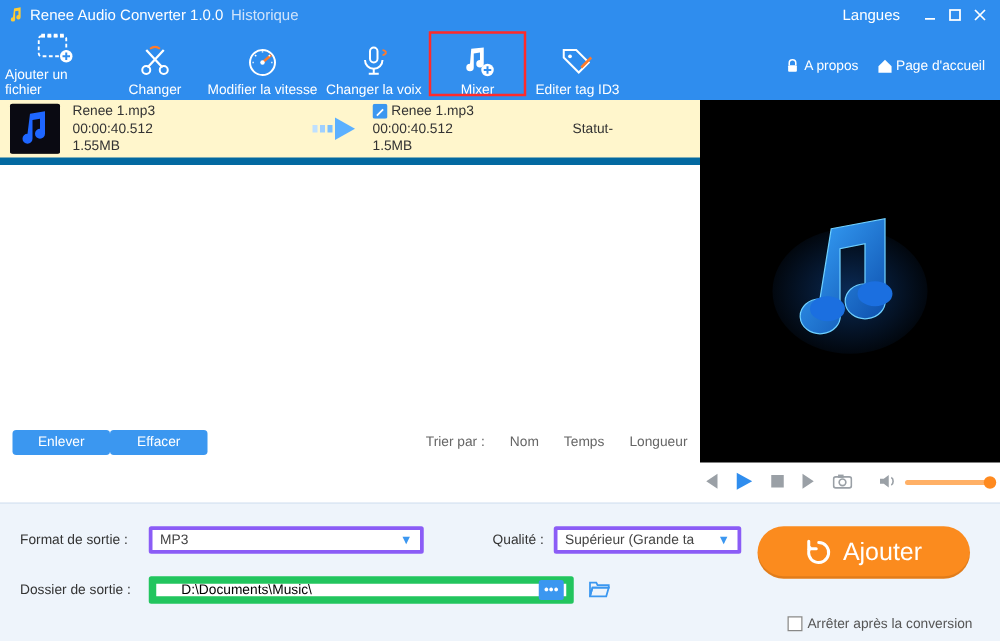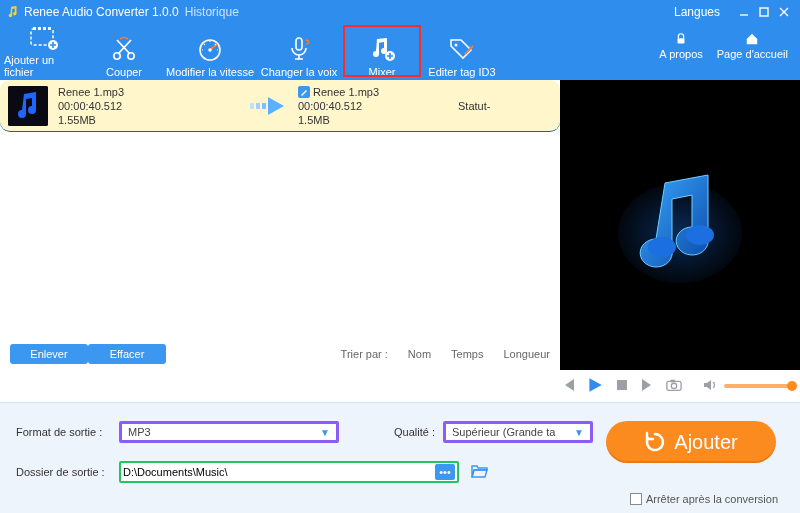--- a/index.html
+++ b/index.html
@@ -14,27 +14,27 @@
   .titlebar .lang { display:flex; align-items:center; gap:4px; font-size:12px; color:#fff; margin-right:10px; }
   .winbtn { width:20px; height:20px; display:flex; align-items:center; justify-content:center; color:#fff; }
   .winbtn svg { width:12px; height:12px; }
 
   
   .toolbar { height: 56px; background: #2f8dee; display:flex; align-items:flex-end; padding: 0 12px 2px 4px; color:#fff; }
   .tool { width: 80px; height: 54px; display:flex; flex-direction:column; align-items:center; justify-content:flex-end; gap:2px; font-size:11px; position:relative; color:#fff; }
   .tool .ticon { height:30px; display:flex; align-items:center; justify-content:center; }
   .tool.highlight { outline: 2px solid #ff2a2a; outline-offset: -3px; background: rgba(255,255,255,0.02); }
   .toolbar .right { margin-left:auto; display:flex; gap:14px; align-items:center; padding-bottom:18px; }
-  .toolbar .right a { color:#fff; font-size:11px; display:flex; align-items:center; gap:2px;flex-direction:column; }
+  .toolbar .right a { color:#fff; font-size:11px; display:flex; align-items:center; gap:2px; }
   .toolbar .right svg { width:14px; height:14px; }
 
   
   .main { height: 290px; display:flex; }
   .list { flex:1; display:flex; flex-direction:column; }
-  .row { height:52px; background:#fff6cc; display:flex; align-items:center; gap:10px; padding:4px 8px; border-bottom:1px solid #0369a1;border-radius:10px; }
+  .row { height:52px; background:#fff6cc; display:flex; align-items:center; gap:10px; padding:4px 8px; border-bottom:6px solid #0369a1; }
   .thumb { width:40px; height:40px; background:#111; border-radius:2px; position:relative; overflow:hidden; }
   .src { width:180px; display:flex; flex-direction:column; line-height:14px; font-size:11px; color:#333; }
   .arrow { width:40px; display:flex; align-items:center; justify-content:center; }
   .dst { width:150px; display:flex; flex-direction:column; line-height:14px; font-size:11px; color:#333; }
   .dst .dname { display:flex; align-items:center; gap:3px; }
   .status-col { width:80px; text-align:center; font-size:11px; color:#333; display:flex; line-height:14px; }
   .status-col .h { color:#333; }
   .preview { width:240px; background:#000; position:relative; }
   .preview svg.note { position:absolute; top:50%; left:50%; transform:translate(-50%,-50%); }
 
@@ -54,21 +54,21 @@
   .vslider::after { content:""; position:absolute; right:-3px; top:-3px; width:10px; height:10px; background:#ff8a1f; border-radius:50%; }
 
   
   .settings { height:111px; background:#eef4fb; border-top:1px solid #d7e3f2; padding:14px 16px 6px 16px; display:grid; grid-template-columns: 1fr 240px; grid-template-rows: 30px 30px auto; column-gap:20px; row-gap:10px; align-items:center; position:relative; }
   .field { display:flex; align-items:center; gap:8px; font-size:11px; color:#333; }
   .label { width:95px; text-align:left; color:#333; }
   .combo { height:22px; border:3px solid #8b5cf6; background:#fff; border-radius:2px; display:flex; align-items:center; padding:0 4px 0 6px; color:#444; justify-content:space-between; }
   .combo .chev { width:14px; text-align:center; color:#3b97f0; font-size:10px; }
   .combo.fmt { width:220px; }
   .combo.qual { width:150px; }
-  .pathbox { height:22px; border:2px solid #22c55e; background:#fff; border-radius:2px; display:flex; align-items:center; padding:0 2px 0 2px; color:#444; width:340px; }
+  .pathbox { height:22px; border:6px solid #22c55e; background:#fff; border-radius:2px; display:flex; align-items:center; padding:0 2px 0 20px; color:#444; width:340px; }
   .pathbox input { border:none; flex:1; font-size:11px; outline:none; background:transparent; }
   .pathbox .dots { width:20px; height:16px; background:#3b97f0; color:#fff; border-radius:2px; display:flex; align-items:center; justify-content:center; font-size:11px; margin-left:4px; }
   .folder-open { margin-left:4px; color:#3b97f0; }
 
   .launch { position:absolute; right:24px; top:18px; width:170px; height:42px; background:#fb8b1e; border-radius:22px; display:flex; align-items:center; justify-content:center; gap:8px; color:#fff; font-size:20px; font-weight:500; box-shadow: inset 0 -2px 0 rgba(0,0,0,.1); }
   .stopafter { position:absolute; right:22px; bottom:8px; display:flex; align-items:center; gap:4px; font-size:11px; color:#555; }
   .stopafter .cb { width:12px; height:12px; border:1px solid #888; background:#fff; }
 
   
   .white-stroke { stroke:#fff; fill:none; stroke-width:1.4; }
@@ -125,21 +125,21 @@
   </div>
   <div class="tool">
     <span class="ticon">
       <svg width="30" height="26" viewBox="0 0 30 26">
           <circle cx="8" cy="20" r="3.2" fill="none" stroke="#fff" stroke-width="1.6"></circle>
           <circle cx="22" cy="20" r="3.2" fill="none" stroke="#fff" stroke-width="1.6"></circle>
           <path d="M9 18 L22 4 M21 18 L8 4" stroke="#fff" stroke-width="1.8"></path>
           <path d="M11 3 Q15 0 19 3" stroke="#ff7a2a" stroke-width="1.6" fill="none"></path>
         </svg>
     </span>
-    <span>Couper</span>
+    <span>Changer</span>
   </div>
   <div class="tool" style="width:92px">
     <span class="ticon">
       <svg width="30" height="26" viewBox="0 0 30 26">
           <circle cx="15" cy="14" r="10" fill="none" stroke="#fff" stroke-width="1.6"></circle>
           <path d="M15 14 L22 8" stroke="#ff7a2a" stroke-width="2"></path>
           <circle cx="15" cy="14" r="1.8" fill="#fff"></circle>
           <path d="M7 14h1M15 5v1M23 14h-1M9 8l1 1M21 8l-1 1" stroke="#fff" stroke-width="1.2"></path>
         </svg>
     </span>

